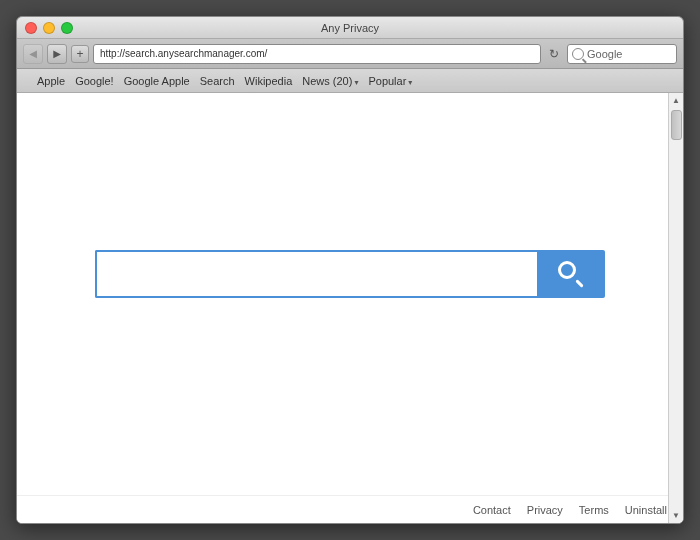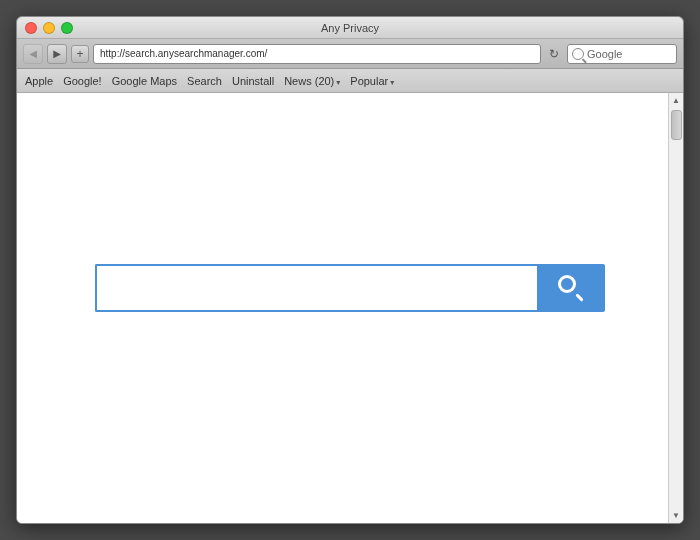--- a/index.html
+++ b/index.html
@@ -173,21 +173,21 @@
       font-size: 11px;
       color: #666;
     }
 
     
     .bookmarks-bar {
       background: linear-gradient(to bottom, #d8d8d8, #c8c8c8);
       height: 24px;
       display: flex;
       align-items: center;
-      padding: 0 8px;
+      padding: 0 20px;
       gap: 10px;
       border-bottom: 1px solid #aaa;
       font-size: 11px;
     }
 
     .bookmark-item {
       color: #333;
       cursor: pointer;
       font-size: 11px;
       white-space: nowrap;
@@ -369,23 +369,23 @@
     </div>
     <div class="search-bar-toolbar">
       <div class="search-icon-small"></div>
       <span>Google</span>
     </div>
   </div>
 
   <div class="bookmarks-bar">
     <span class="bookmark-item">Apple</span>
     <span class="bookmark-item">Google!</span>
-    <span class="bookmark-item">Google Maps</span>
+    <span class="bookmark-item">Google Apple</span>
     <span class="bookmark-item">Search</span>
-    <span class="bookmark-item">Uninstall</span>
+    <span class="bookmark-item">Wikipedia</span>
     <span class="bookmark-item with-arrow">
       News (20) <span class="arrow-down">▾</span>
     </span>
     <span class="bookmark-item with-arrow">
       Popular <span class="arrow-down">▾</span>
     </span>
   </div>
 
   <div class="content-area">
     <div class="content-inner">
@@ -393,20 +393,26 @@
         <input class="search-input-main" type="text" placeholder="" style="">
         <button class="search-button-main">
           <div class="search-icon-large">
             <div class="circle"></div>
             <div class="handle"></div>
           </div>
         </button>
       </div>
     </div>
 
+    <div class="footer">
+      <a class="footer-link">Contact</a>
+      <a class="footer-link">Privacy</a>
+      <a class="footer-link">Terms</a>
+      <a class="footer-link">Uninstall</a>
+    </div>
 
     <div class="scrollbar-area">
       <div class="scrollbar-arrow">▲</div>
       <div class="scrollbar-track">
         <div class="scrollbar-thumb"></div>
       </div>
       <div class="scrollbar-arrow">▼</div>
     </div>
   </div>
 

